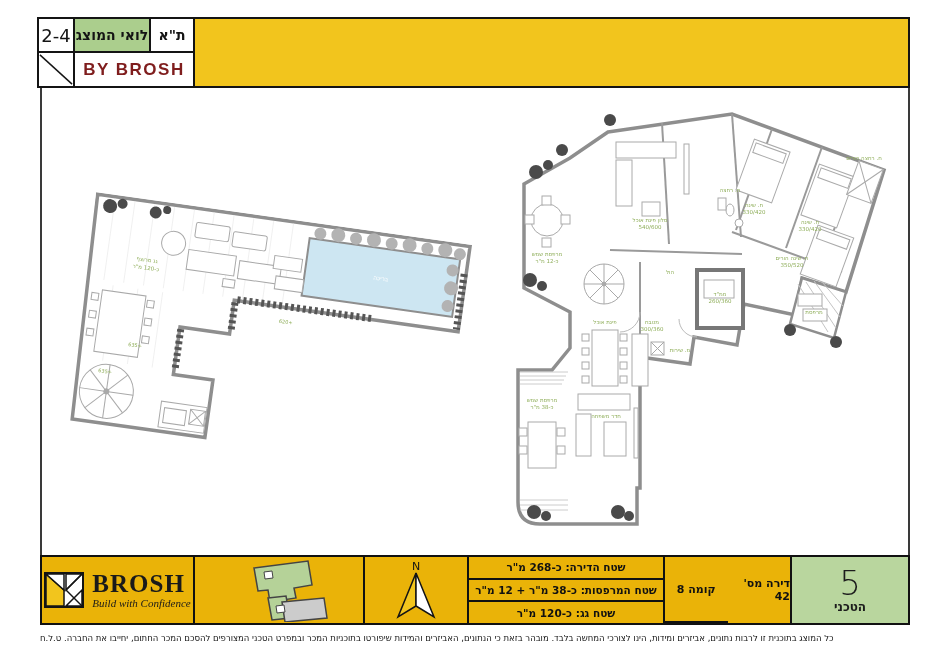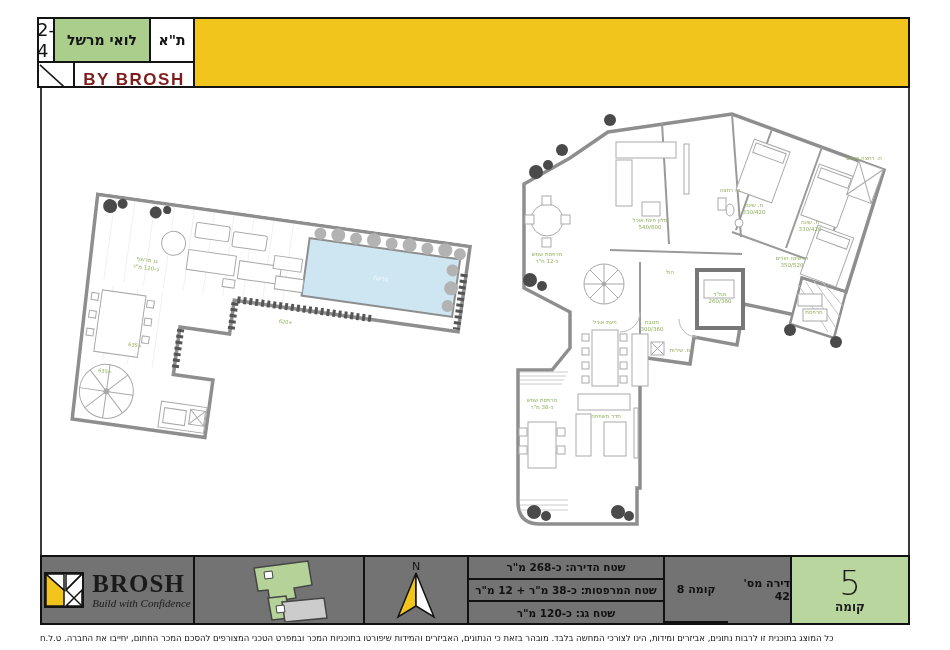--- a/index.html
+++ b/index.html
@@ -4,34 +4,34 @@
 <style>
   html,body{margin:0;padding:0;background:#fff;width:950px;height:650px;overflow:hidden;
     font-family:"DejaVu Sans",sans-serif;-webkit-font-smoothing:antialiased;}
   .abs{position:absolute;box-sizing:border-box;}
   
   #banner{left:37px;top:17px;width:873px;height:71px;background:#F2C51D;border:2px solid #141414;}
   #logoblock{left:37px;top:17px;width:158px;height:71px;background:#fff;border:2px solid #141414;display:flex;flex-direction:column;}
   .lrow{display:flex;flex:1;direction:ltr;}
   .lrow1{border-bottom:2px solid #141414;}
   .lcell{display:flex;align-items:center;justify-content:center;box-sizing:border-box;}
-  .c-num{width:16px;font-size:18px;color:#141414;border-right:2px solid #141414;}
+  .c-num{width:36px;font-size:18px;color:#141414;border-right:2px solid #141414;}
   .c-street{flex:1;background:#ABCE8D;font-weight:bold;font-size:14px;border-right:2px solid #141414;color:#141414;}
   .c-city{width:42px;font-weight:bold;font-size:14px;color:#141414;}
   .c-diag{width:36px;border-right:2px solid #141414;position:relative;}
   .c-by{flex:1;font-size:17px;letter-spacing:1.5px;font-weight:600;color:#7f1d1d;font-family:"Liberation Sans",sans-serif;}
   
   #frame{left:40px;top:88px;width:870px;height:467px;border-left:2px solid #3a3a3a;border-right:2px solid #3a3a3a;background:#fff;}
   #roofplan{left:96px;top:192px;width:382px;height:232px;transform:rotate(8deg);transform-origin:0 0;}
   #aptplan{left:492px;top:102px;width:430px;height:450px;}
   .plabel{fill:#8FAE5A;font-size:5.5px;font-family:"DejaVu Sans",sans-serif;text-anchor:middle;}
   .plevel{fill:#8FAE5A;font-size:5px;text-anchor:middle;}
   .pool-t{fill:#ffffff;font-size:6px;text-anchor:middle;}
   
-  #ftable{left:40px;top:555px;width:870px;height:70px;border:2px solid #111;display:flex;direction:ltr;background:#737373;}
+  #ftable{left:40px;top:555px;width:870px;height:70px;border:2px solid #111;display:flex;direction:ltr;background:#eab308;}
   .fcell{box-sizing:border-box;border-right:2px solid #111;display:flex;align-items:center;justify-content:center;}
   .fcell:last-child{border-right:none;}
   .f-logo{width:153px;flex-direction:row;gap:8px;}
   .f-key{width:170px;}
   .f-north{width:104px;}
   .f-areas{width:196px;flex-direction:column;align-items:stretch;padding:0;}
   .f-unit{width:127px;align-items:stretch;padding:0;}
   .f-rooms{flex:1;background:#B9D69E;flex-direction:column;gap:0;}
   .arow{flex:1;display:flex;align-items:center;justify-content:center;border-bottom:2px solid #111;
         font-size:10.5px;font-weight:bold;direction:rtl;color:#111;}
@@ -48,21 +48,21 @@
   #disclaimer{left:40px;top:633px;width:870px;font-size:8.5px;color:#111;direction:rtl;text-align:left;}
 </style>
 </head>
 <body>
 
 <div id="banner" class="abs"></div>
 
 <div id="logoblock" class="abs">
   <div class="lrow lrow1">
     <div class="lcell c-num">2-4</div>
-    <div class="lcell c-street">לואי מרשל</div>
+    <div class="lcell c-street">לואי המוצג</div>
     <div class="lcell c-city">ת"א</div>
   </div>
   <div class="lrow">
     <div class="lcell c-diag">
       <svg width="36" height="33" viewBox="0 0 36 33">
         <line x1="1" y1="1" x2="35" y2="32" stroke="#141414" stroke-width="1.5"></line>
       </svg>
     </div>
     <div class="lcell c-by">BY BROSH</div>
   </div>
@@ -376,18 +376,18 @@
     <div class="arow">שטח גג: כ-120 מ"ר</div>
   </div>
 
   <div class="fcell f-unit">
     <div class="urow">קומה 8</div>
     <div class="urow">דירה מס' 42</div>
   </div>
 
   <div class="fcell f-rooms">
     <div class="rooms-num">5</div>
-    <div class="rooms-lbl">קומה</div>
+    <div class="rooms-lbl">הטכני</div>
   </div>
 
 </div>
 
 <div id="disclaimer" class="abs">כל המוצג בתוכנית זו לרבות נתונים, אביזרים ומידות, הינו לצורכי המחשה בלבד. מובהר בזאת כי הנתונים, האביזרים והמידות שיפורטו בתוכניות המכר ובמפרט הטכני המצורפים להסכם המכר החתום, יחייבו את החברה. ט.ל.ח</div>
 
 </body></html>

